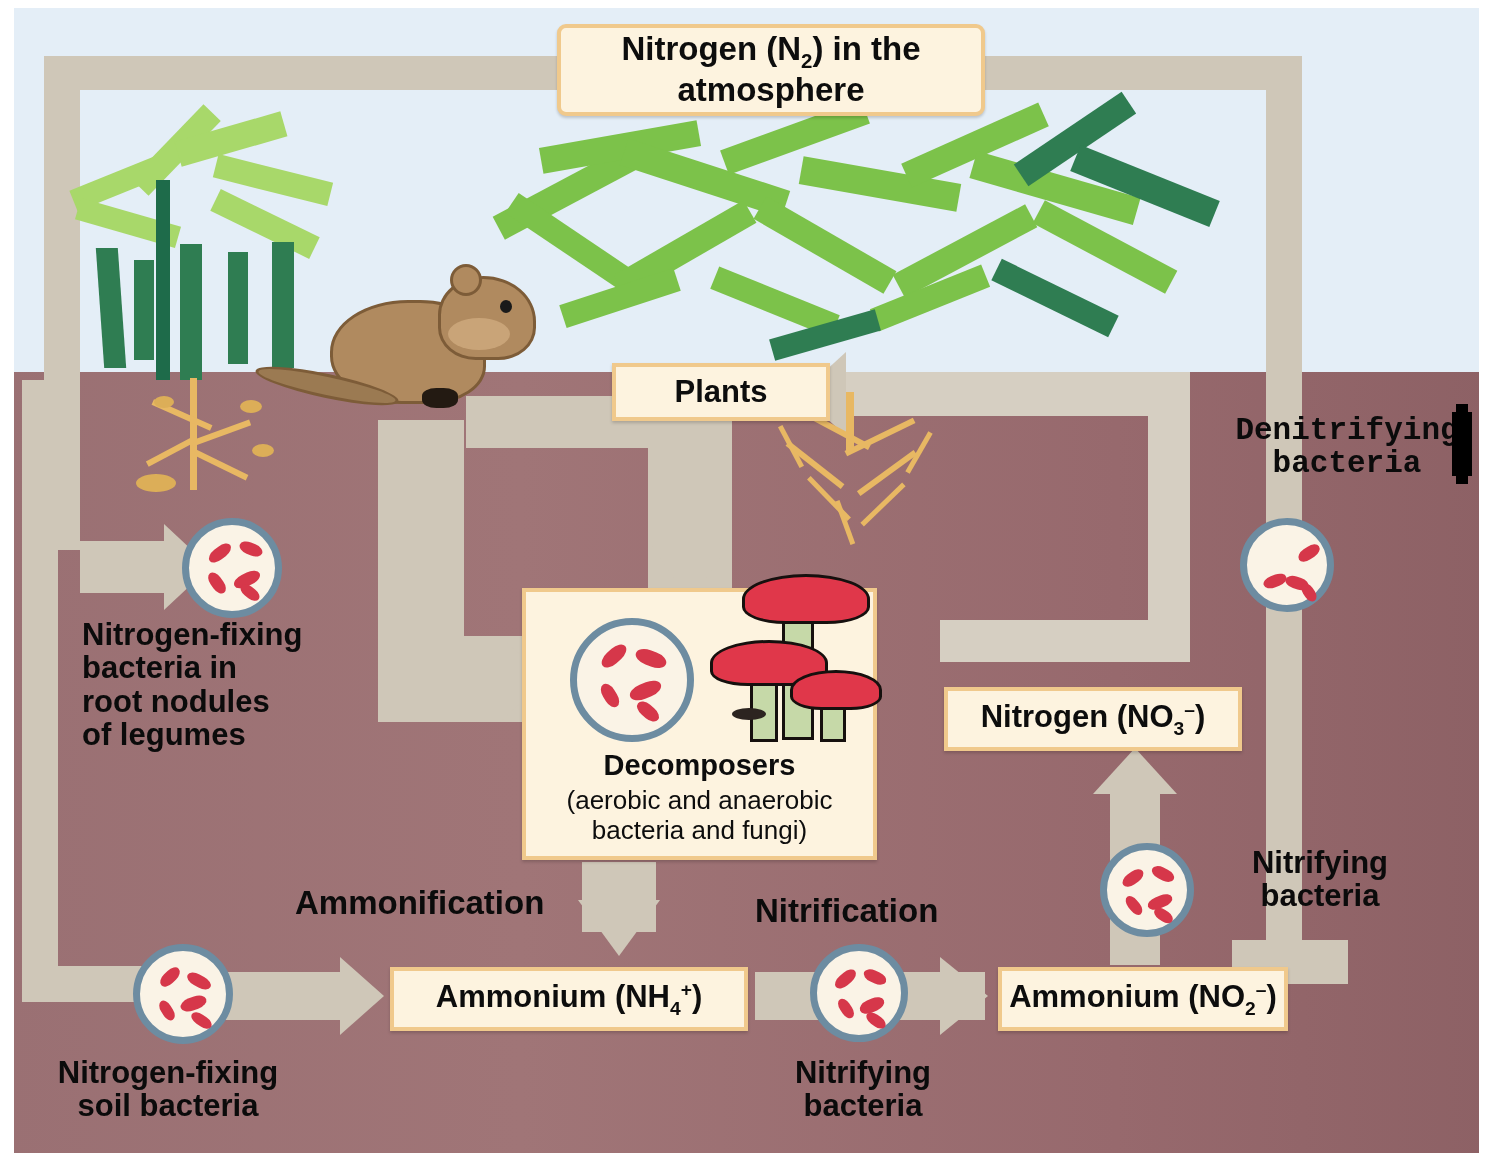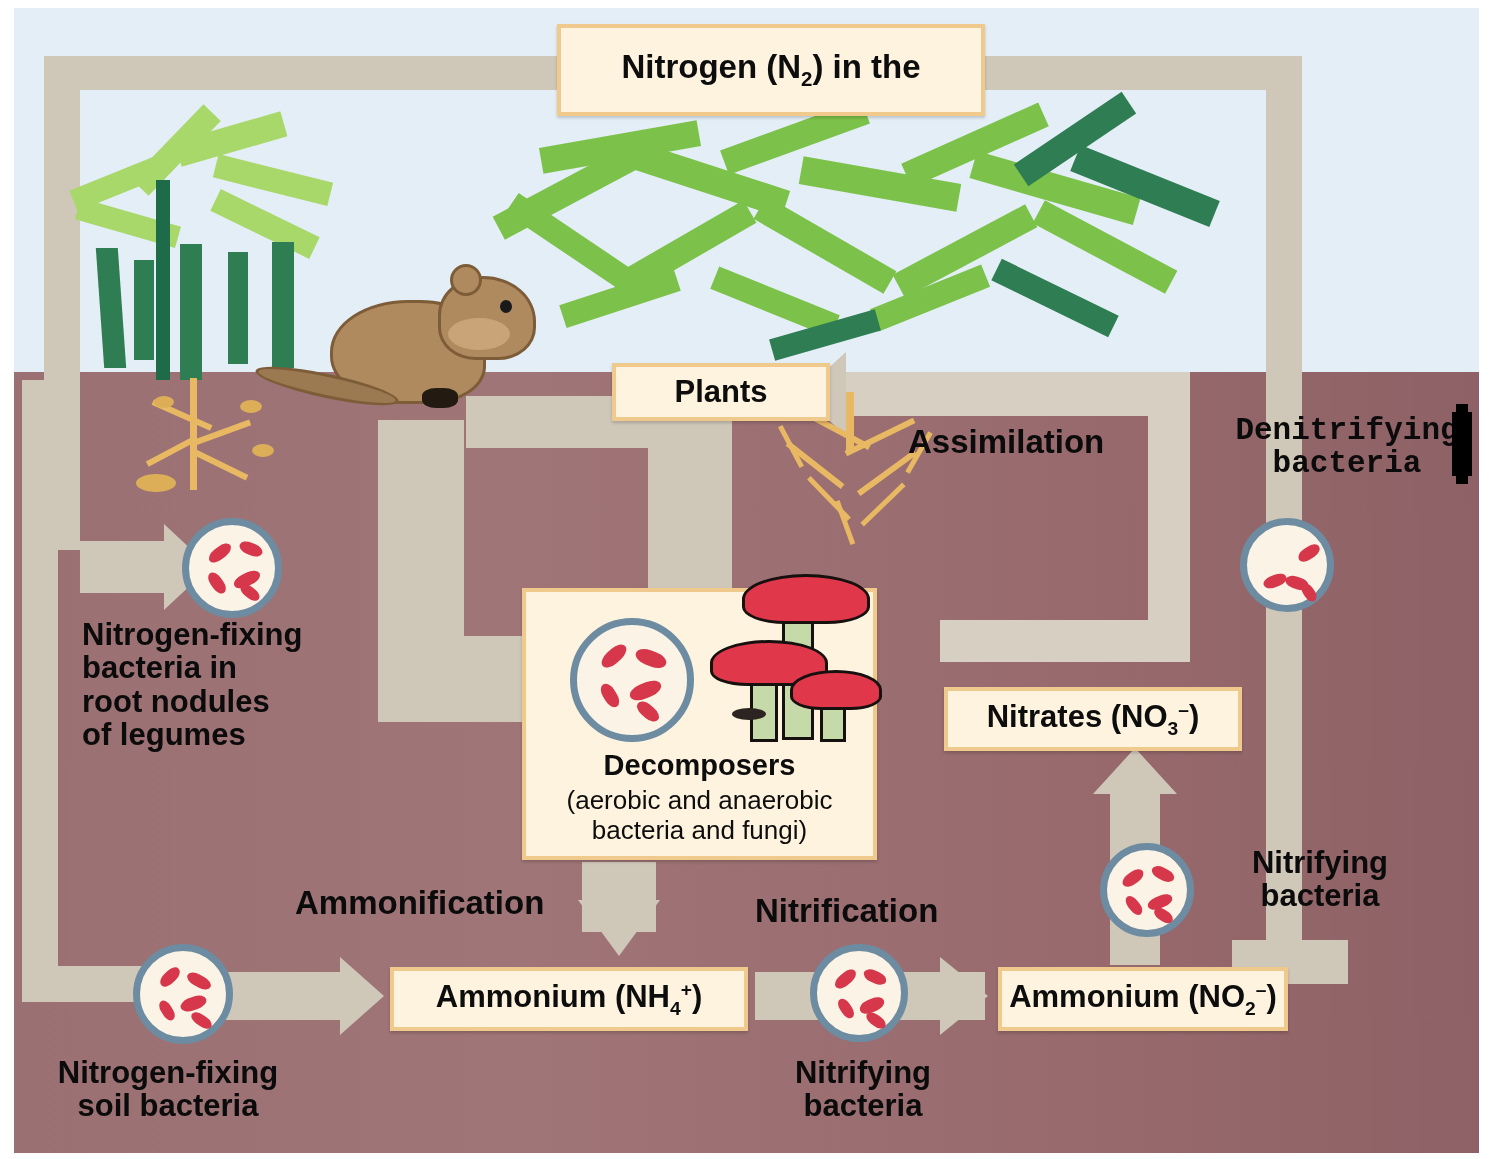--- a/index.html
+++ b/index.html
@@ -232,23 +232,24 @@
     <div class="rod" style="left:46px;top:60px;width:21px;height:11px;transform:rotate(34deg);"></div>
   </div>
 
   <div class="petri" style="left:1240px;top:518px;width:94px;height:94px;">
     <div class="rod" style="left:16px;top:50px;width:24px;height:12px;transform:rotate(-20deg);"></div>
     <div class="rod" style="left:38px;top:52px;width:24px;height:12px;transform:rotate(18deg);"></div>
     <div class="rod" style="left:50px;top:22px;width:24px;height:12px;transform:rotate(-34deg);"></div>
     <div class="rod" style="left:52px;top:62px;width:20px;height:11px;transform:rotate(56deg);"></div>
   </div>
 
-  <div class="box" style="left:557px;top:24px;width:428px;height:92px;font-size:33px;">
+  <div class="box" style="left:557px;top:24px;width:428px;height:92px;font-size:33px;border-radius:9px;">
     <span>
       <span>Nitrogen (N</span><span class="sub">2</span><span>) in the</span><br>
+      <span>atmosphere</span>
     </span>
   </div>
 
   <div class="box" style="left:522px;top:588px;width:355px;height:272px;font-size:27px;display:block;padding:0;">
     <div class="petri" style="left:44px;top:26px;width:124px;height:124px;">
       <div class="rod" style="left:22px;top:24px;width:30px;height:14px;transform:rotate(-42deg);"></div>
       <div class="rod" style="left:58px;top:26px;width:32px;height:15px;transform:rotate(20deg);"></div>
       <div class="rod" style="left:20px;top:64px;width:26px;height:13px;transform:rotate(58deg);"></div>
       <div class="rod" style="left:52px;top:58px;width:33px;height:15px;transform:rotate(-22deg);"></div>
       <div class="rod" style="left:58px;top:80px;width:26px;height:13px;transform:rotate(40deg);"></div>
@@ -268,21 +269,21 @@
       <span>bacteria and fungi)</span>
     </div>
   </div>
 
   <div class="box" style="left:612px;top:363px;width:218px;height:58px;font-size:31px;">
     <span>Plants</span>
   </div>
 
   <div class="box" style="left:944px;top:687px;width:298px;height:64px;font-size:31px;">
     <span>
-      <span>Nitrates (NO</span><span class="sub">3</span><span class="sup">–</span><span>)</span>
+      <span>Nitrogen (NO</span><span class="sub">3</span><span class="sup">–</span><span>)</span>
     </span>
   </div>
 
   <div class="box" style="left:998px;top:967px;width:290px;height:64px;font-size:31px;">
     <span>
       <span>Ammonium (NO</span><span class="sub">2</span><span class="sup">–</span><span>)</span>
     </span>
   </div>
 
   <div class="box" style="left:390px;top:967px;width:358px;height:64px;font-size:31px;">
@@ -292,21 +293,20 @@
   </div>
 
   <div class="tlabel" style="left:82px;top:618px;font-size:31px;">Nitrogen-fixing
 bacteria in
 root nodules
 of legumes</div>
 
   <div class="tlabel center" style="left:18px;top:1056px;width:300px;font-size:31px;">Nitrogen-fixing
 soil bacteria</div>
 
-  <div class="tlabel" style="left:908px;top:424px;font-size:33px;">Assimilation</div>
 
   <div class="tlabel center" style="left:1222px;top:414px;width:250px;font-size:31px;font-family:Liberation Mono, monospace;">Denitrifying
 bacteria</div>
 
   <div class="tlabel center" style="left:1200px;top:846px;width:240px;font-size:31px;">Nitrifying
 bacteria</div>
 
   <div class="tlabel center" style="left:738px;top:1056px;width:250px;font-size:31px;">Nitrifying
 bacteria</div>
 

